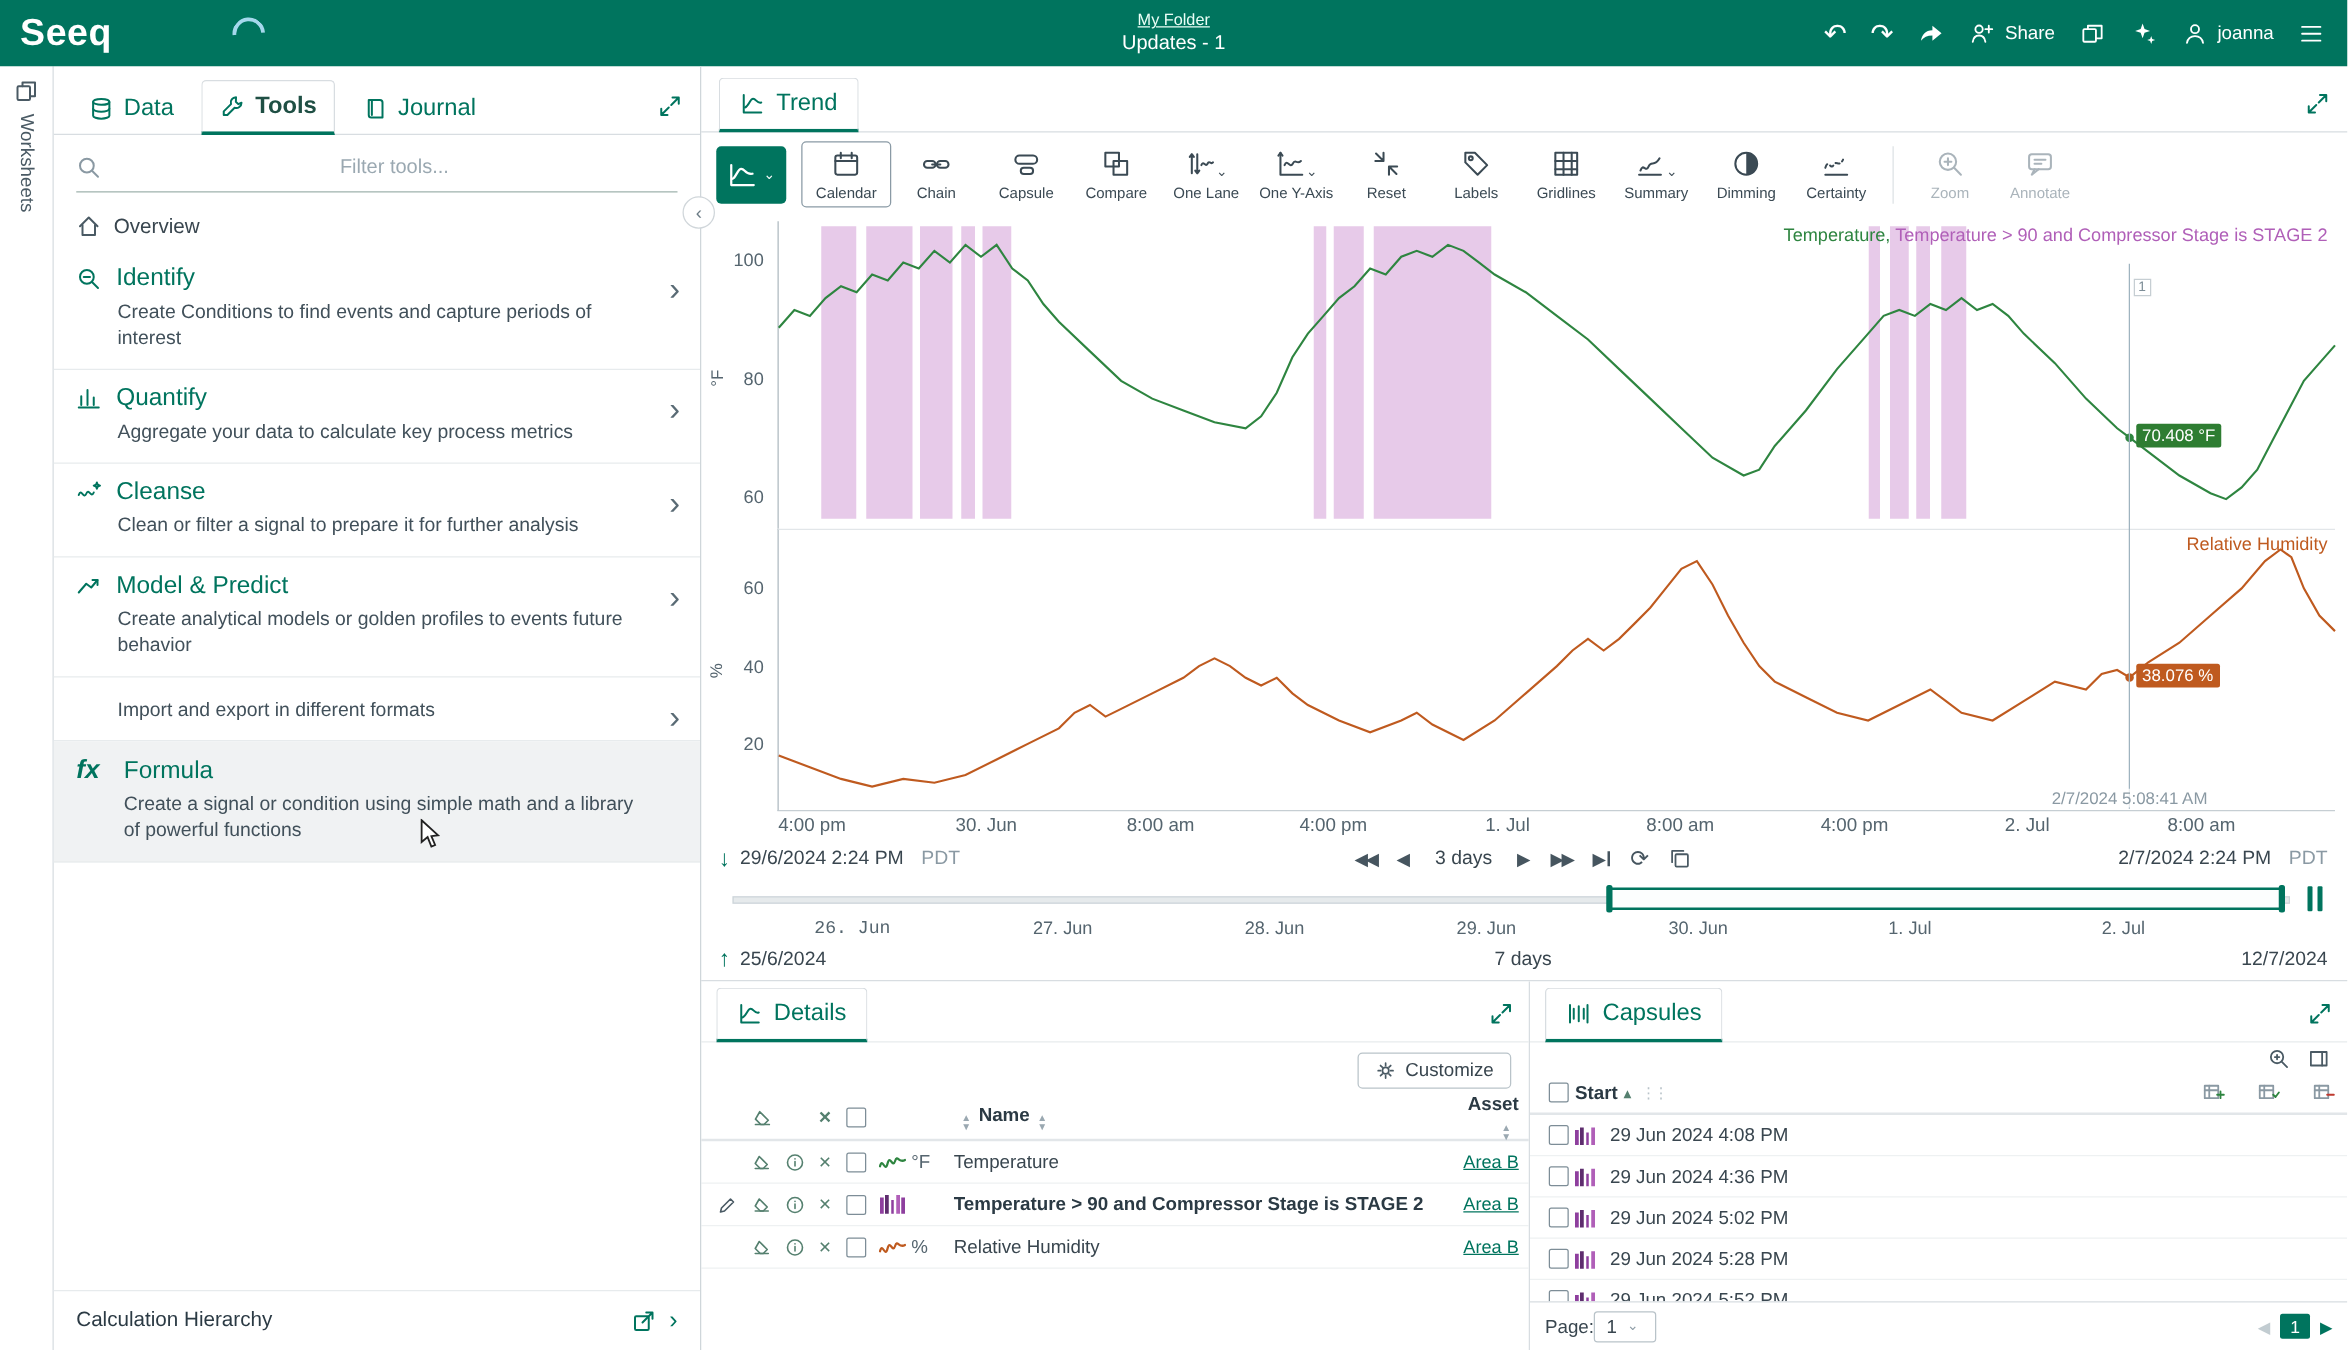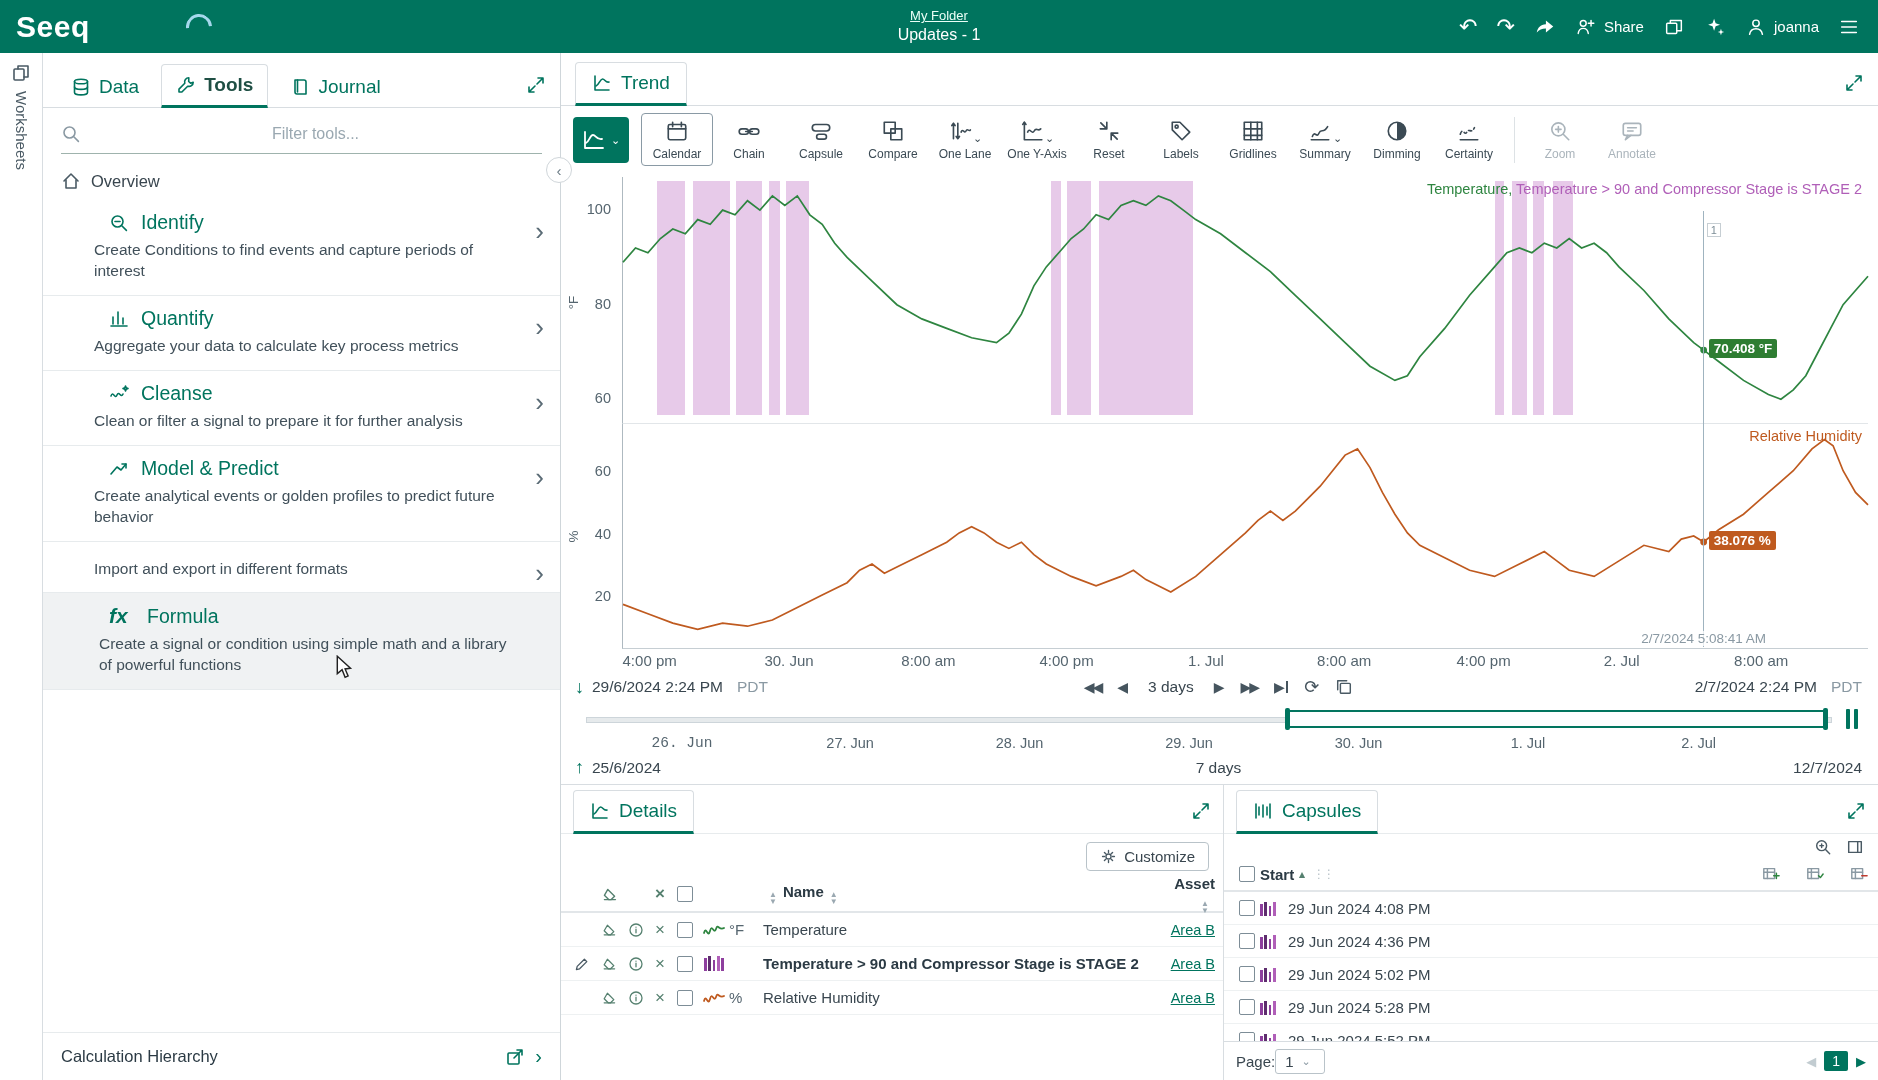--- a/index.html
+++ b/index.html
@@ -27,21 +27,21 @@
   .ptab.active{border:1px solid #d8dde1;border-bottom:3px solid #00745E;border-radius:4px 4px 0 0;margin-bottom:-1px;background:#fff;color:#1f4f44;font-weight:bold;}
   .pexpand{margin-left:auto;margin-bottom:12px;cursor:pointer;}
   .ic{width:20px;height:20px;fill:none;stroke:#00745E;stroke-width:1.6;stroke-linecap:round;stroke-linejoin:round;display:block;}
   .ic.dark{stroke:#4a5a64;} .ic.mut{stroke:#55806f;} .ic.xgrey{stroke:#8a99a3;}
   .filter-row{display:flex;align-items:center;gap:8px;margin:16px 18px 4px 18px;border-bottom:1px solid #9fb3ad;padding-bottom:9px;}
   .filter-row input{border:none;outline:none;flex:1;font-size:16px;color:#39464f;font-family:"Liberation Sans",sans-serif;text-align:center;}
   .filter-row input::placeholder{color:#9aa8b1;}
   .collapse-btn{position:absolute;right:-12px;top:104px;width:24px;height:24px;border:1px solid #d0d6da;border-radius:50%;background:#fff;color:#6b7b85;display:flex;align-items:center;justify-content:center;font-size:15px;z-index:6;cursor:pointer;}
   .overview-row{display:flex;align-items:center;gap:10px;padding:13px 18px 9px;font-size:16.5px;color:#39464f;cursor:pointer;}
   .tool{position:relative;padding:11px 40px 13px 18px;border-bottom:1px solid #e7ebed;cursor:pointer;}
-  .tool-head{display:flex;align-items:center;gap:12px;color:#00745E;font-size:19.5px;margin-left:48px;}
+  .tool-head{display:flex;align-items:center;gap:12px;color:#00745E;font-size:19.5px;}
   .tool-desc{margin:6px 0 0 33px;color:#41505a;font-size:15.5px;line-height:1.35;}
   .tool .chev{position:absolute;right:16px;top:16px;font-size:26px;color:#5a6b75;}
   .tool.hl{background:#f0f2f3;}
   .fx{font-style:italic;font-weight:bold;font-size:21px;color:#00745E;width:26px;}
   .panel-foot{margin-top:auto;border-top:1px solid #e7ebed;padding:12px 18px;display:flex;align-items:center;font-size:16.5px;color:#2b3a44;}
   .panel-foot .ficons{margin-left:auto;display:flex;align-items:center;gap:10px;color:#00745E;font-size:20px;cursor:pointer;}
   .cursor-pointer{position:absolute;left:293px;top:62px;}
   
   .main{flex:1;display:flex;flex-direction:column;min-width:0;}
   .tabrow{height:52px;border-bottom:1px solid #d8dde1;display:flex;align-items:flex-end;padding:0 14px;flex:0 0 auto;}
@@ -66,21 +66,21 @@
   .lane2{height:224px;border-top:1px solid #e2e6e9;border-bottom:1px solid #c6ced3;}
   .lane svg.plot{position:absolute;inset:0;width:100%;height:100%;z-index:2;overflow:visible;}
   .bands{position:absolute;top:4px;bottom:8px;left:0;right:0;z-index:1;}
   .band{position:absolute;top:0;bottom:0;background:#d9aadb;opacity:.62;}
   .legend{position:absolute;top:4px;right:6px;font-size:14.5px;z-index:4;white-space:nowrap;}
   .lg-sig{color:#2e8540;} .lg-cond{color:#b05fb8;} .lg-hum{color:#bf5a1f;}
   .ylab{position:absolute;width:50px;text-align:right;left:0;color:#55656f;font-size:14.5px;z-index:3;}
   .yunit{position:absolute;left:6px;color:#55656f;font-size:13.5px;transform:rotate(-90deg);z-index:3;}
   .cursor-line{position:absolute;top:34px;width:1px;height:436px;background:#9fb3bf;z-index:5;}
   .cursor-flag{position:absolute;top:46px;font-size:11px;color:#7d8d97;border:1px solid #c6ced3;background:#fff;padding:0 3px;z-index:6;}
-  .vlabel{position:absolute;color:#fff;font-size:13.5px;padding:2px 5px;border-radius:2px;z-index:6;white-space:nowrap;font-weight:bold;}
+  .vlabel{position:absolute;color:#fff;font-size:13.5px;padding:2px 5px;border-radius:2px;z-index:6;white-space:nowrap;}
   .vlabel.green{background:#2e7d32;} .vlabel.orange{background:#bf5a1f;}
   .cursor-time{position:absolute;bottom:2px;transform:translateX(-50%);color:#8a99a3;font-size:13.5px;z-index:6;white-space:nowrap;background:rgba(255,255,255,.75);}
   .xlabels{position:relative;height:26px;margin-left:61px;flex:0 0 auto;}
   .xlabels span{position:absolute;top:5px;transform:translateX(-50%);font-size:15px;color:#55656f;white-space:nowrap;}
   
   .daterow{display:flex;align-items:center;padding:3px 16px 3px 14px;font-size:15.5px;flex:0 0 auto;}
   .daterow .left,.daterow .right{flex:1;display:flex;align-items:center;gap:8px;}
   .daterow .right{justify-content:flex-end;}
   .tz{color:#8a99a3;margin-left:6px;}
   .garr{color:#00745E;font-weight:bold;font-size:18px;}
@@ -293,21 +293,21 @@
         <span class="chev">›</span>
       </div>
       <div class="tool">
         <div class="tool-head">
             <svg class="ic" viewBox="0 0 20 20">
               <path d="M2 16l6-7 4 3 5-6"></path>
               <path d="M17 10V6h-4"></path>
             </svg>
             <span>Model &amp; Predict</span>
           </div>
-        <div class="tool-desc">Create analytical events or golden profiles to predict future behavior</div>
+        <div class="tool-desc">Create analytical models or golden profiles to events future behavior</div>
         <span class="chev">›</span>
       </div>
       <div class="tool">
         <div class="tool-desc">Import and export in different formats</div>
         <span class="chev">›</span>
       </div>
       <div class="tool hl">
         <div class="tool-head">
             <span class="fx">fx</span>
             <span>Formula</span>

